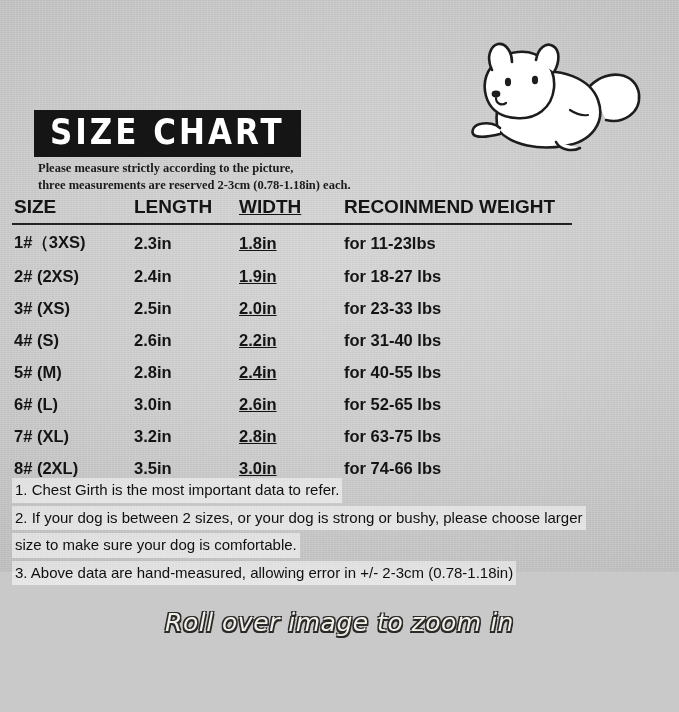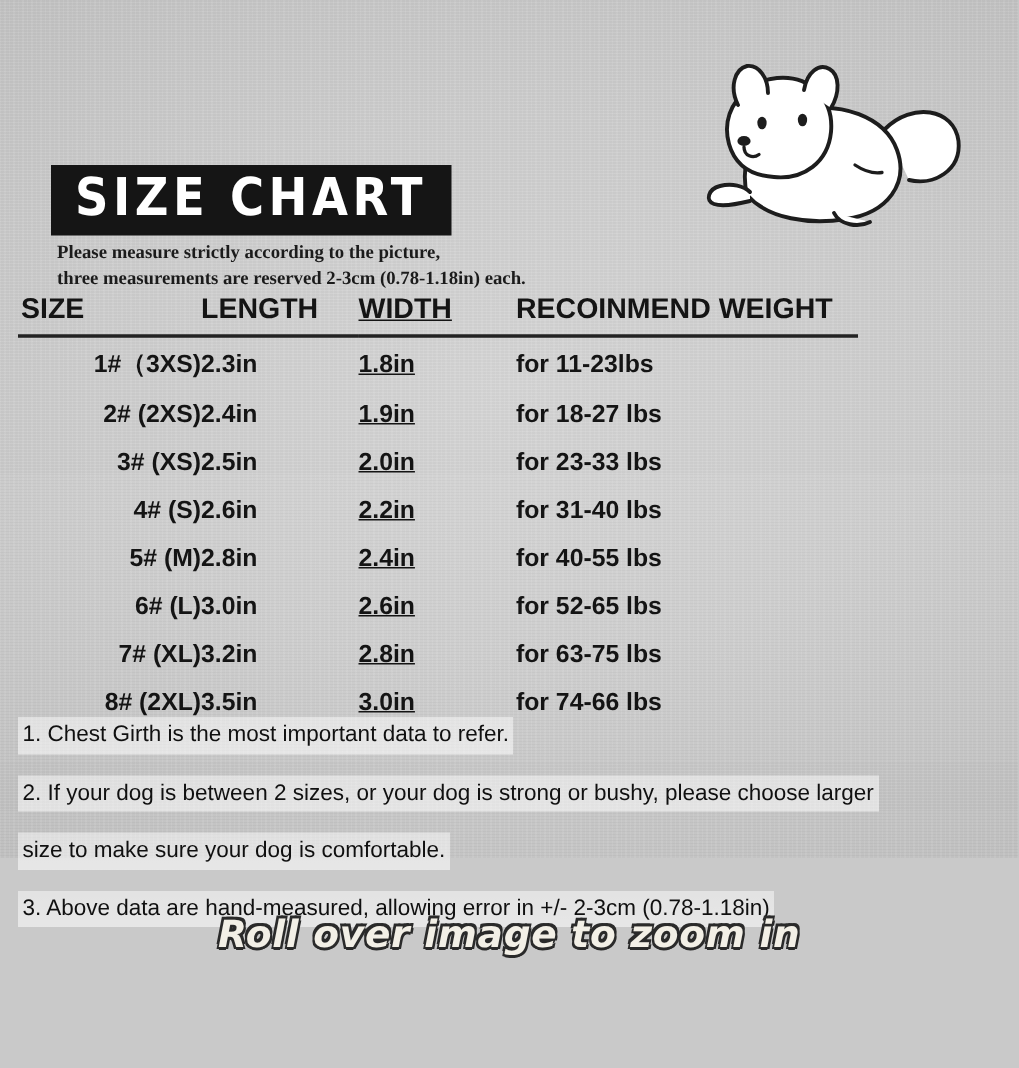--- a/index.html
+++ b/index.html
@@ -85,56 +85,56 @@
   }
   table.size-table thead tr {
     border-bottom: 2px solid #222;
   }
   table.size-table td {
     font-size: 16.5px;
     font-weight: bold;
     padding: 7px 0 6px 0;
     white-space: nowrap;
   }
-  .col-size   { width: 120px; text-align: right; }
+  .col-size   { width: 120px; }
   .col-length { width: 105px; }
   .col-width  { width: 105px; text-decoration: underline; }
   .col-weight { width: auto; }
   table.size-table th.col-size { padding-left: 2px; }
   table.size-table td.col-size { padding-left: 2px; }
 
   
   .notes {
     position: absolute;
     left: 12px;
     top: 478px;
     width: 660px;
     color: #101010;
     font-size: 15px;
     line-height: 1.5;
   }
   .notes .line {
     display: block;
     background: linear-gradient(to bottom, rgba(255,255,255,0.48) 0%, rgba(255,255,255,0.55) 100%);
     padding: 1px 3px;
-    margin-bottom: 14px;
+    margin-bottom: 3px;
     width: fit-content;
     max-width: 656px;
     text-align: center;
   }
 
   
   .rollover {
     position: absolute;
     left: 0;
     top: 608px;
     width: 679px;
     text-align: center;
     font-family: "DejaVu Sans", sans-serif;
-    font-weight: bold;
+    font-weight: normal;
     font-style: italic;
     font-size: 25px;
     letter-spacing: 0.5px;
     color: #f2efe6;
     text-shadow:
       -1.5px -1.5px 0 #2a2a2a,
        1.5px -1.5px 0 #2a2a2a,
       -1.5px  1.5px 0 #2a2a2a,
        1.5px  1.5px 0 #2a2a2a,
        0 2px 0 #2a2a2a;

